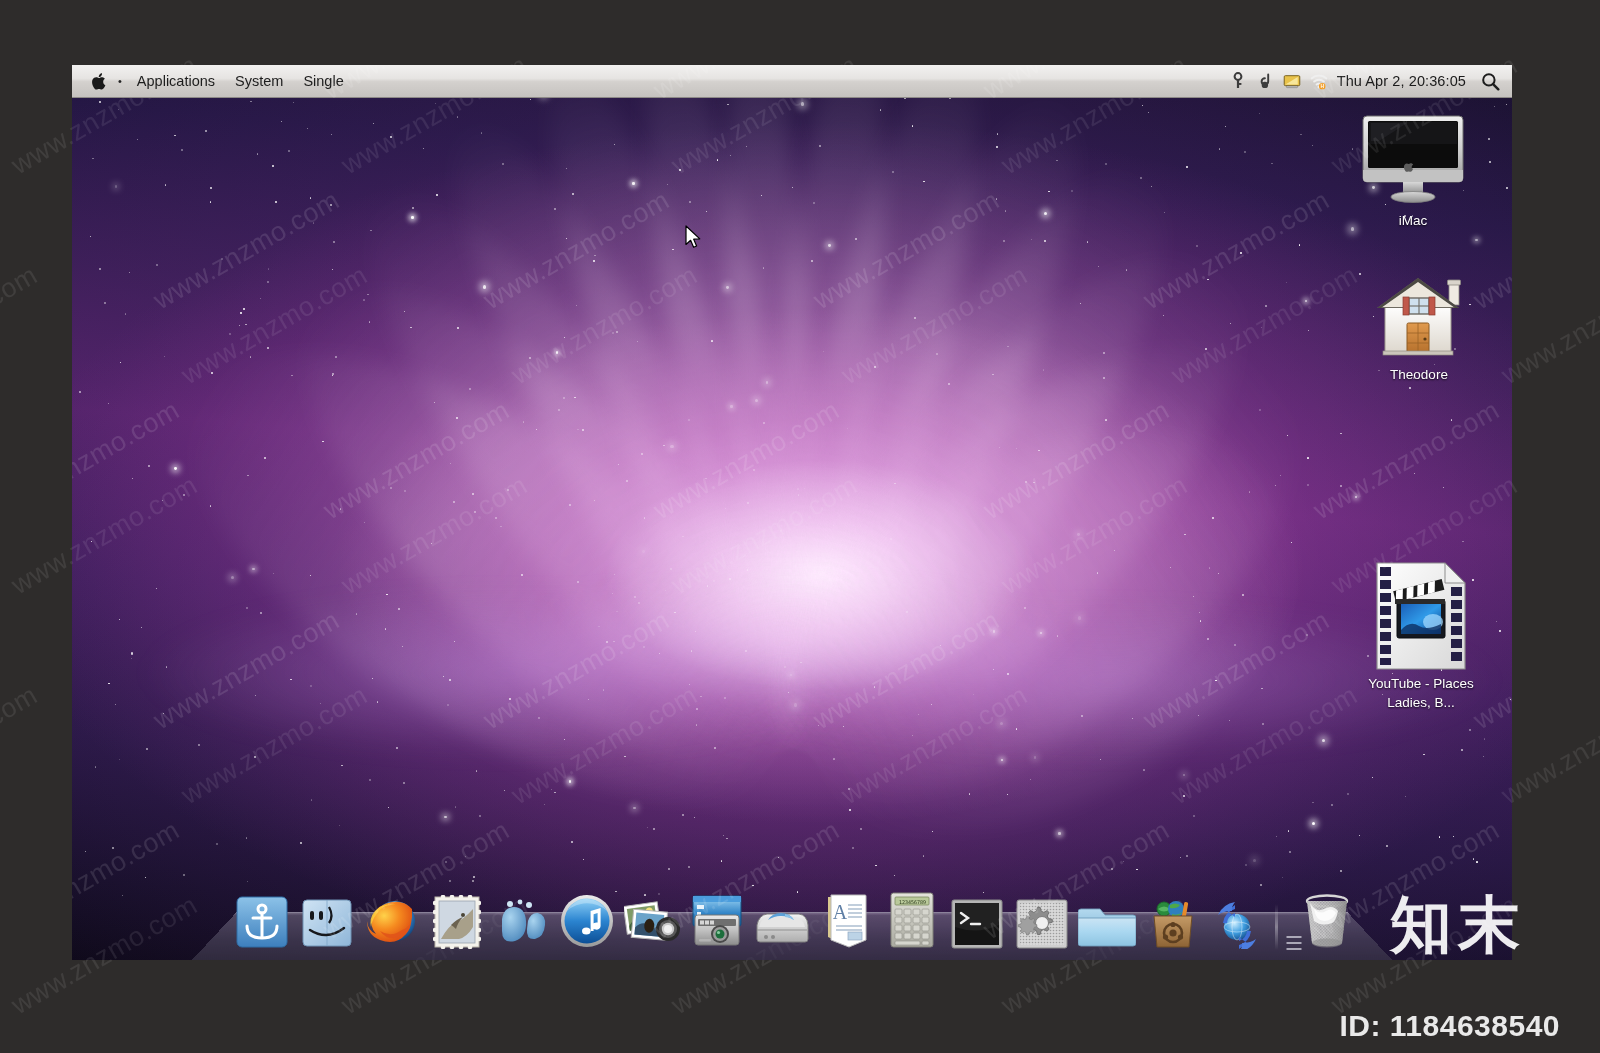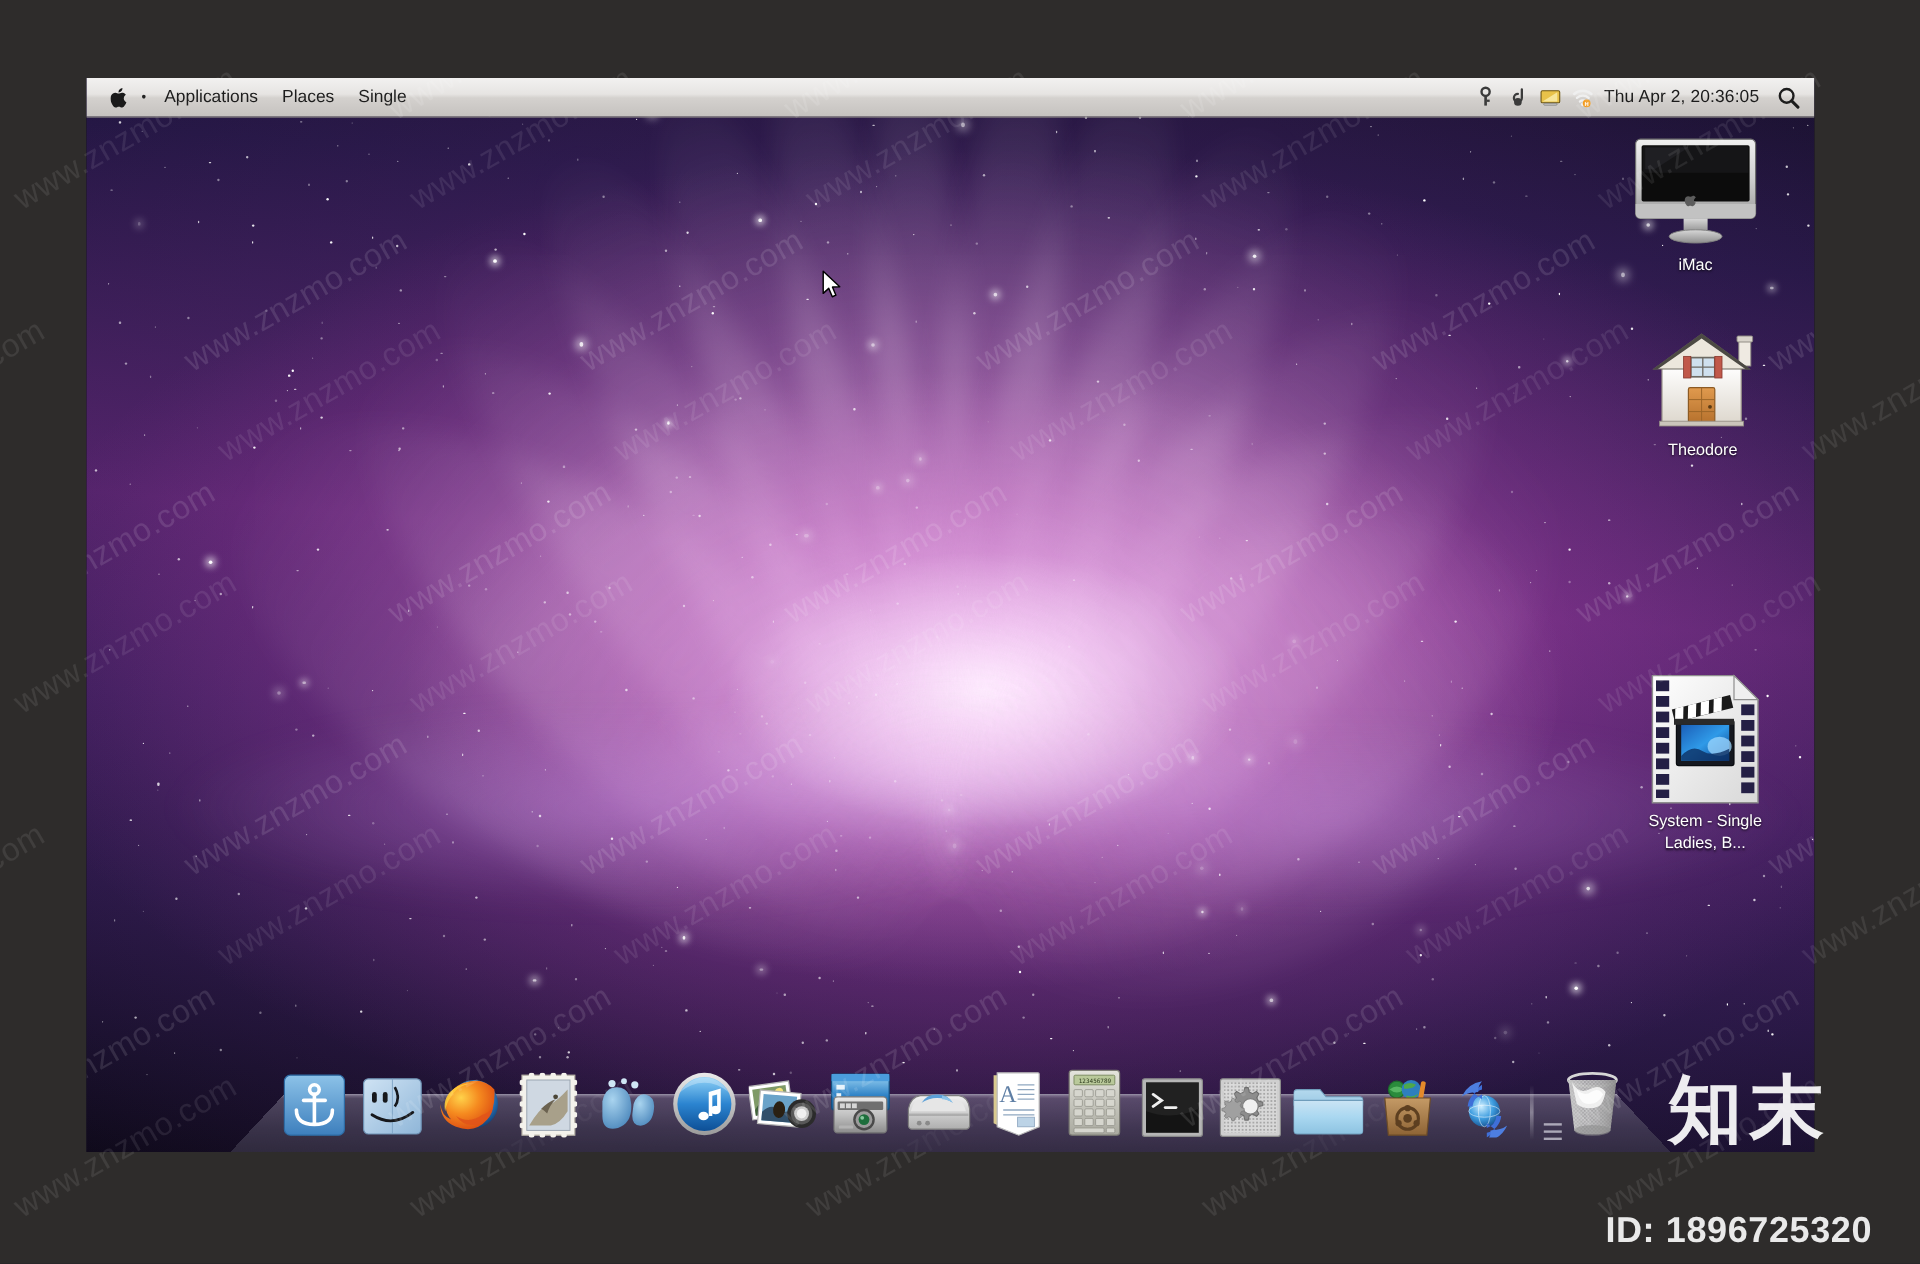--- a/index.html
+++ b/index.html
@@ -673,21 +673,21 @@
       </div>
 
     <div id="menubar">
       <div class="mb-left">
         <svg class="apple-logo" viewBox="0 0 48 58">
           <path fill="#1a1a1a" d="M33.6 30.4c-.06-6.3 5.14-9.32 5.37-9.47-2.93-4.28-7.48-4.87-9.1-4.94-3.87-.39-7.56 2.28-9.52 2.28-1.96 0-4.99-2.22-8.2-2.16-4.22.06-8.11 2.45-10.28 6.23-4.38 7.6-1.12 18.85 3.15 25.02 2.09 3.02 4.58 6.41 7.85 6.29 3.15-.13 4.34-2.03 8.15-2.03s4.88 2.03 8.21 1.97c3.39-.06 5.54-3.08 7.61-6.11 2.4-3.5 3.39-6.89 3.45-7.07-.08-.03-6.62-2.54-6.69-10.01z"></path>
           <path fill="#1a1a1a" d="M27.6 11.9c1.73-2.1 2.9-5.02 2.58-7.93-2.49.1-5.51 1.66-7.3 3.75-1.6 1.85-3.01 4.82-2.63 7.66 2.78.22 5.62-1.41 7.35-3.48z"></path>
         </svg>
         <span class="mb-dot">•</span>
         <span class="mb-item">Applications</span>
-        <span class="mb-item">Places</span>
+        <span class="mb-item">System</span>
         <span class="mb-item">Single</span>
       </div>
 
       <div class="mb-right">
 
         <svg class="tray-ic" viewBox="0 0 18 20">
           <circle cx="9" cy="5.5" r="3.4" fill="none" stroke="#3b3b3b" stroke-width="2"></circle>
           <rect x="7.9" y="8.4" width="2.2" height="8.6" fill="#3b3b3b"></rect>
           <rect x="10" y="12" width="2.4" height="1.9" fill="#3b3b3b"></rect>
         </svg>
@@ -827,21 +827,21 @@
                 <polygon points="3,4 10,4 7,15 0,15"></polygon>
                   <polygon points="14,4 21,4 18,15 11,15"></polygon>
                 <polygon points="25,4 32,4 29,15 22,15"></polygon>
                   <polygon points="36,4 43,4 40,15 33,15"></polygon>
               </g>
             </g>
             <rect x="0" y="13" width="50" height="5" fill="#2a2a2a"></rect>
           </g>
         </svg>
       </div>
-      <div class="lbl">System - Single Ladies, B...</div>
+      <div class="lbl">YouTube - Places Ladies, B...</div>
     </div>
 
     <div id="dock">
       <div id="dock-shelf"></div>
       <div id="dock-items">
 
         <div class="dock-item" title="Docky">
           <span class="gi">
             <svg width="54" height="54" viewBox="0 0 54 54">
               <defs>
@@ -1317,15 +1317,15 @@
       <div class="wm" style="left:1160px;top:730px;color:rgba(255,255,255,0.085)">www.znzmo.com</div>
       <div class="wm" style="left:1490px;top:730px;color:rgba(255,255,255,0.085)">www.znzmo.com</div>
       <div class="wm" style="left:0px;top:940px;color:rgba(255,255,255,0.085)">www.znzmo.com</div>
       <div class="wm" style="left:330px;top:940px;color:rgba(255,255,255,0.085)">www.znzmo.com</div>
       <div class="wm" style="left:660px;top:940px;color:rgba(255,255,255,0.085)">www.znzmo.com</div>
       <div class="wm" style="left:990px;top:940px;color:rgba(255,255,255,0.085)">www.znzmo.com</div>
       <div class="wm" style="left:1320px;top:940px;color:rgba(255,255,255,0.085)">www.znzmo.com</div>
     </div>
 
   <div id="wm-logo">知末</div>
-  <div id="idstrip">ID: 1896725320</div>
+  <div id="idstrip">ID: 1184638540</div>
 
 </div>
 
 </body></html>

